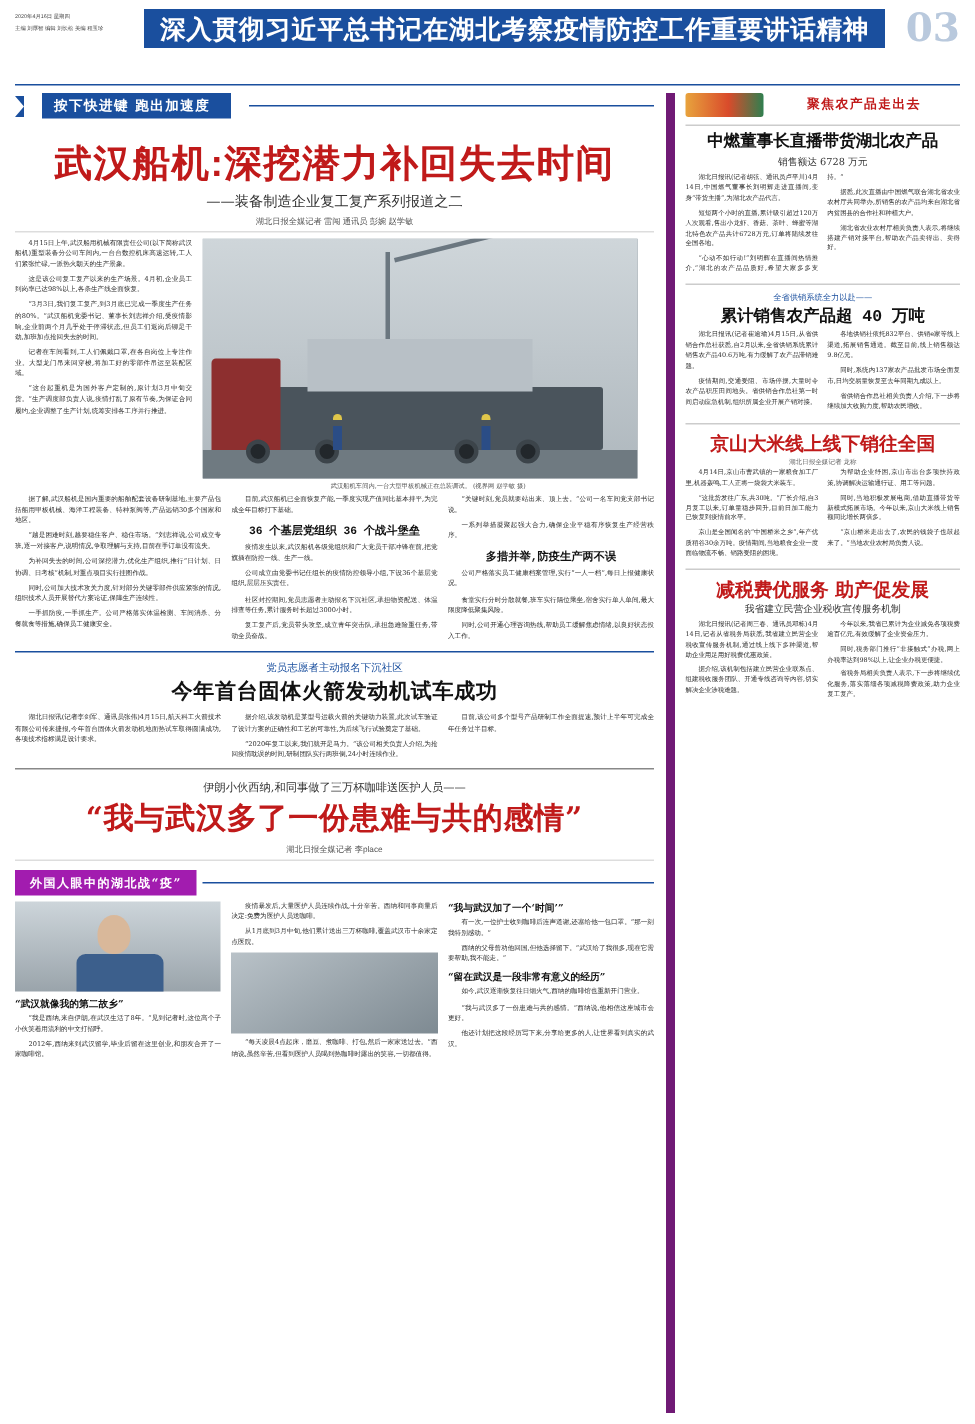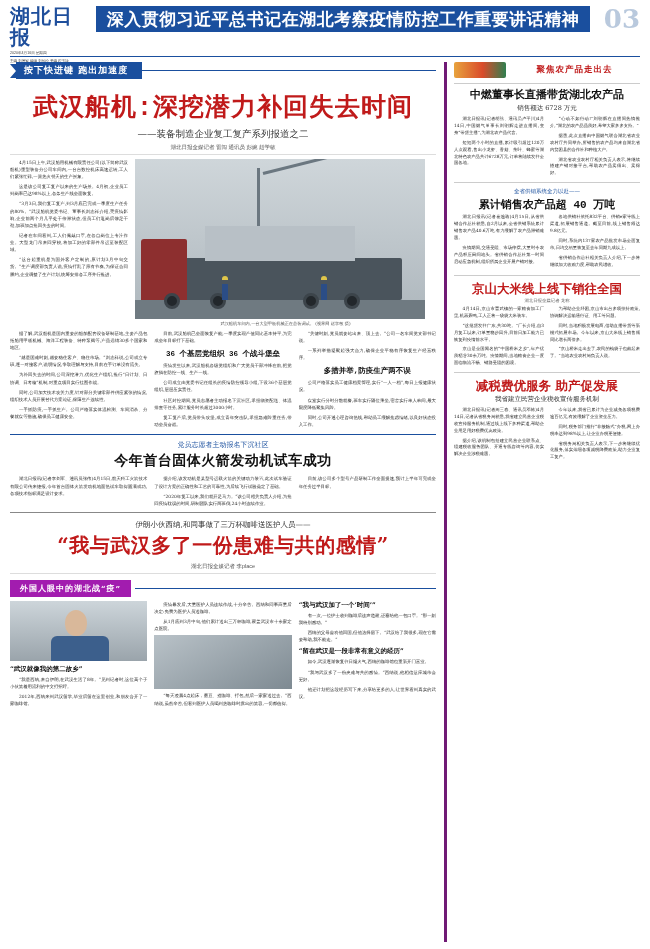--- a/index.html
+++ b/index.html
@@ -37,43 +37,43 @@
     font-family:"DejaVu Serif", serif;
     font-size:26px; font-weight:bold; color:#b9c9dd;
     line-height:1;
   }
 
   .rule-top { border-top:1.5px solid #1a4f9e; margin:4px 0 5px 0; }
 
   
   .body-wrap { display:flex; gap:8px; height:880px; }
   .left-col { width:426px; }
-  .right-col { width:196px; border-left:3px solid #701a75; padding-left:7px; }
+  .right-col { width:196px; border-left:6px solid #701a75; padding-left:7px; }
 
   
   .ribbon {
-    display:flex; align-items:center; gap:0;
+    display:flex; align-items:center; gap:12px;
     margin-bottom:16px;
   }
   .ribbon-flag {
     width:0;height:0;
     border-top:7px solid #1a4f9e;
     border-bottom:7px solid #1a4f9e;
     border-left:6px solid transparent;
   }
   .ribbon-bar {
     background:#1a4f9e; color:#fff;
     font-size:9px; padding:2px 14px 2px 8px;
     font-family:"DejaVu Serif", serif; font-weight:bold;
     letter-spacing:1px;
   }
   .ribbon-line { flex:1; border-top:1px solid #1a4f9e; height:0; }
 
   .headline-main {
-    font-family:Liberation Mono, monospace;
+    font-family:Liberation Sans, sans-serif;
     font-weight:bold;
     font-size:25px;
     color:#c01a1a;
     text-align:center;
     letter-spacing:1px;
     line-height:1.15;
     margin:6px 0 4px;
   }
   .subhead {
     text-align:center; font-size:9.5px; color:#333;
@@ -229,21 +229,20 @@
   }
   .clearfix::after { content:""; display:table; clear:both; }
 </style>
 </head>
 <body>
 
 <div class="page">
 
   <div class="masthead">
     <div class="logo-box">
-      <div class="logo-cn">湖北日报</div>
       <div class="logo-meta">2020年4月16日 星期四</div>
       <div class="logo-meta">主编 刘厚智  编辑 刘长松  美编 程玉珍</div>
     </div>
     <div class="banner">深入贯彻习近平总书记在湖北考察疫情防控工作重要讲话精神</div>
     <div class="pagenum">03</div>
   </div>
 
   <div class="rule-top"></div>
 
   <div class="body-wrap">

